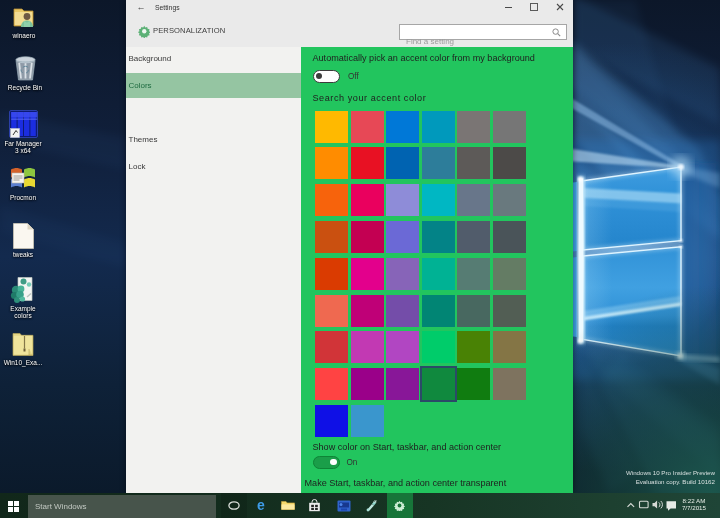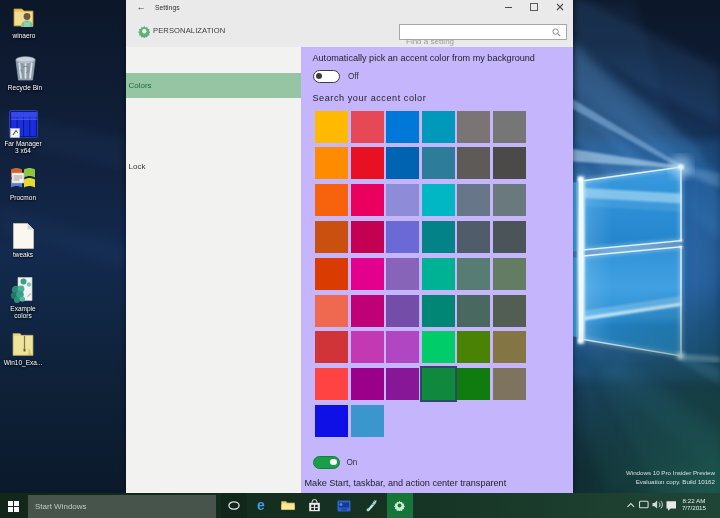--- a/index.html
+++ b/index.html
@@ -22,21 +22,21 @@
   #ptitle{position:absolute;left:27px;top:9.5px;font-size:7.6px;font-weight:400;
     letter-spacing:.1px;color:#3d3d3d;}
   #search{position:absolute;left:273px;top:7.5px;width:166px;height:14.5px;background:#fff;
     border:1px solid #a6a6a6;}
   #search .ph{position:absolute;left:6px;top:12px;font-size:8px;color:#9b9b9b;}
   
   #side{position:absolute;left:0;top:47px;width:174.5px;bottom:0;background:#f2f2f0;}
   .sitem{position:absolute;left:0;width:100%;height:25px;line-height:25px;
     padding-left:2.5px;font-size:8px;color:#383838;box-sizing:border-box;}
   
-  #content{position:absolute;left:174.5px;top:47px;right:0;bottom:0;background:#c4b5fd;}
+  #content{position:absolute;left:174.5px;top:47px;right:0;bottom:0;background:#22c55e;}
   .ctext{position:absolute;font-size:9.1px;color:#1f1f1f;}
   
   .tog{position:absolute;width:27px;height:12.5px;border-radius:6.5px;box-sizing:border-box;}
   .tog.off{border:1.5px solid #3c3c3c;background:#fff;}
   .tog.off .knob{position:absolute;left:2px;top:1.7px;width:6.2px;height:6.2px;
     border-radius:50%;background:#3c3c3c;}
   .tog.on{background:#1a9e49;border:1.5px solid #0e8436;}
   .tog.on .knob{position:absolute;right:2px;top:1.7px;width:6.2px;height:6.2px;
     border-radius:50%;background:#fff;}
   .toglbl{position:absolute;font-size:8.2px;color:#333;}
@@ -294,21 +294,23 @@
       <div id="ptitle">PERSONALIZATION</div>
       <div id="search">
           <div class="ph">Find a setting</div>
         <svg width="9" height="9" viewBox="0 0 9 9" style="position:absolute;right:5px;top:3px">
           <circle cx="3.6" cy="3.6" r="2.7" fill="none" stroke="#8a8a8a" stroke-width="1"></circle>
           <path d="M5.7 5.7 L8.2 8.2" stroke="#8a8a8a" stroke-width="1.1"></path>
         </svg>
         </div>
     </div>
     <div id="side">
+      <div class="sitem" style="top:-1px">Background</div>
       <div class="sitem" style="top:26px;background:#95c5a2;color:#1e6b40;">Colors</div>
+      <div class="sitem" style="top:80px">Themes</div>
       <div class="sitem" style="top:106.5px">Lock</div>
     </div>
     <div id="content">
       <div class="ctext" style="left:12px;top:6px">Automatically pick an accent color from my background</div>
       <div class="tog off" style="left:12px;top:23px">
           <div class="knob"></div>
         </div>
       <div class="toglbl" style="left:47.5px;top:25px">Off</div>
       <div class="ctext" style="left:12px;top:46px;letter-spacing:.55px">Search your accent color</div>
       <div id="grid">
@@ -356,20 +358,21 @@
       <div class="tile" style="left:192.5px;top:284.3px;background:#847545;"></div>
       <div class="tile" style="left:14.5px;top:321.1px;background:#ff4343;"></div>
       <div class="tile" style="left:50.1px;top:321.1px;background:#9a0089;"></div>
       <div class="tile" style="left:85.7px;top:321.1px;background:#881798;"></div>
       <div class="tile" style="left:121.3px;top:321.1px;background:#10893e;border:2px solid #2b4a68;margin:-2px 0 0 -2px;"></div>
       <div class="tile" style="left:156.9px;top:321.1px;background:#107c10;"></div>
       <div class="tile" style="left:192.5px;top:321.1px;background:#7e735f;"></div>
       <div class="tile" style="left:14.5px;top:357.9px;background:#0f10e6;"></div>
       <div class="tile" style="left:50.1px;top:357.9px;background:#3a96cd;"></div>
       </div>
+      <div class="ctext" style="left:12px;top:395px">Show color on Start, taskbar, and action center</div>
       <div class="tog on" style="left:12px;top:409px">
           <div class="knob"></div>
         </div>
       <div class="toglbl" style="left:46px;top:411px">On</div>
       <div class="ctext" style="left:4px;top:431px">Make Start, taskbar, and action center transparent</div>
     </div>
   </div>
   <div id="taskbar">
     <svg id="winlogo" width="11" height="11" viewBox="0 0 11 11">
       <rect x="0" y="0" width="5" height="5" fill="#fff"></rect>

